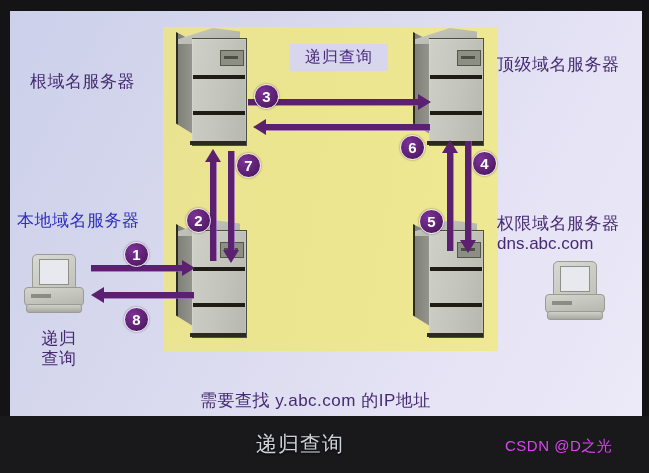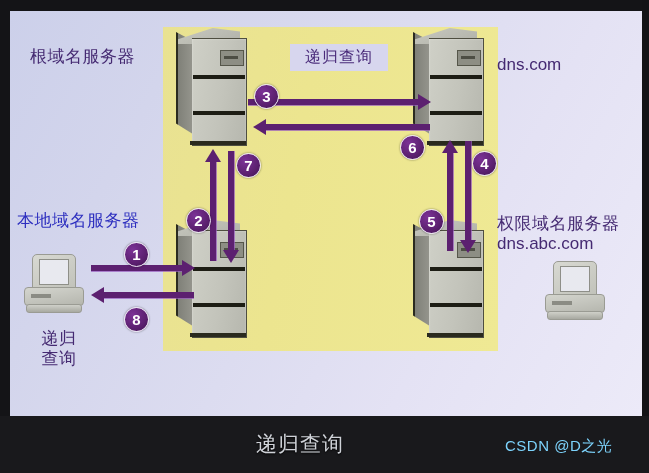--- a/index.html
+++ b/index.html
@@ -19,21 +19,21 @@
          background:linear-gradient(118deg,#ccd0ea 0%,#d3d5ec 22%,#dcdcf0 48%,#e4e2f4 70%,#eceaf8 100%);
          overflow:hidden;}
 
   
   #captionbar{position:absolute;left:0;top:416px;width:649px;height:57px;
               background:#19191c;}
   #caption-title{position:absolute;left:256px;top:430px;
                  font-size:21px;color:#cfd2d8;letter-spacing:1px;
                  text-shadow:0 1px 2px #000;}
   #watermark{position:absolute;left:505px;top:437px;
-             font-size:15px;color:#7dd3fc;letter-spacing:.5px;}
+             font-size:15px;color:#d946ef;letter-spacing:.5px;}
 
   
   #yellowbox{position:absolute;left:153px;top:16px;width:335px;height:324px;
              background:#ece58f;
              background:linear-gradient(100deg,#e9e292 0%,#ece58f 40%,#efe994 100%);}
 
   
   #rq-badge{position:absolute;left:280px;top:33px;width:98px;height:27px;
             background:#d7d6ee;display:flex;align-items:center;justify-content:center;
             color:#4a2b7a;font-size:16px;letter-spacing:1px;}
@@ -202,43 +202,44 @@
 
     <div class="numbadge" style="left:114px;top:231px;">1</div>
     <div class="numbadge" style="left:176px;top:197px;">2</div>
     <div class="numbadge" style="left:244px;top:73px;">3</div>
     <div class="numbadge" style="left:462px;top:140px;">4</div>
     <div class="numbadge" style="left:409px;top:198px;">5</div>
     <div class="numbadge" style="left:390px;top:124px;">6</div>
     <div class="numbadge" style="left:226px;top:142px;">7</div>
     <div class="numbadge" style="left:114px;top:296px;">8</div>
 
-    <div class="lbl" style="left:20px;top:36px;">
+    <div class="lbl" style="left:20px;top:61px;">
       <div class="zh">根域名服务器</div>
     </div>
 
     <div class="lbl" style="left:487px;top:44px;text-align:left;">
-      <div class="en">dns.com</div>
+      <div class="zh">顶级域名服务器</div>
     </div>
 
     <div class="lbl blue" style="left:7px;top:200px;">
       <div class="zh">本地域名服务器</div>
     </div>
 
     <div class="lbl" style="left:18px;top:318px;text-align:center;width:62px;">
       <div class="zh">递归</div>
       <div class="zh">查询</div>
     </div>
 
     <div class="lbl" style="left:487px;top:203px;">
       <div class="zh">权限域名服务器</div>
       <div class="en">dns.abc.com</div>
     </div>
 
 
+    <div id="bottom-note">需要查找 y.abc.com 的IP地址</div>
 
   </div>
 
   <div id="captionbar"></div>
   <div id="caption-title">递归查询</div>
   <div id="watermark">CSDN @D之光</div>
 
 </div>
 
 </body></html>

